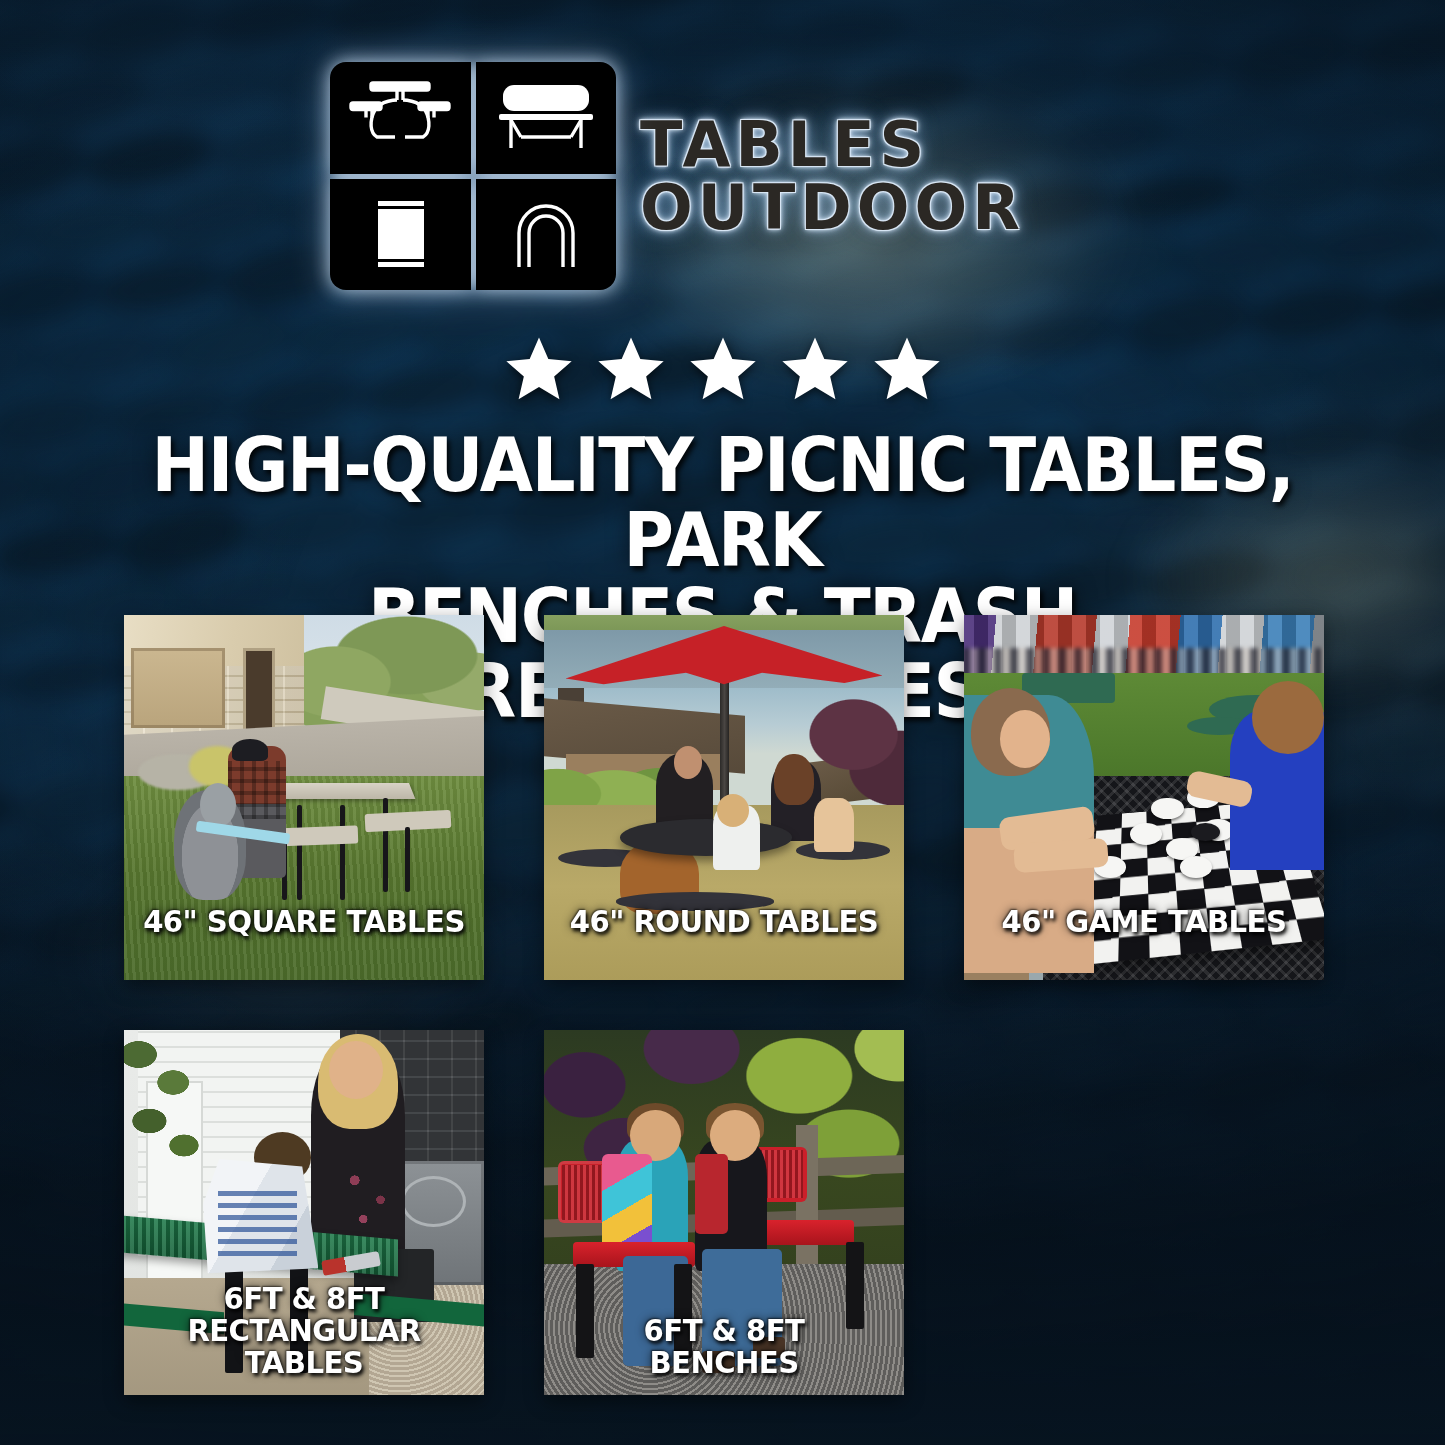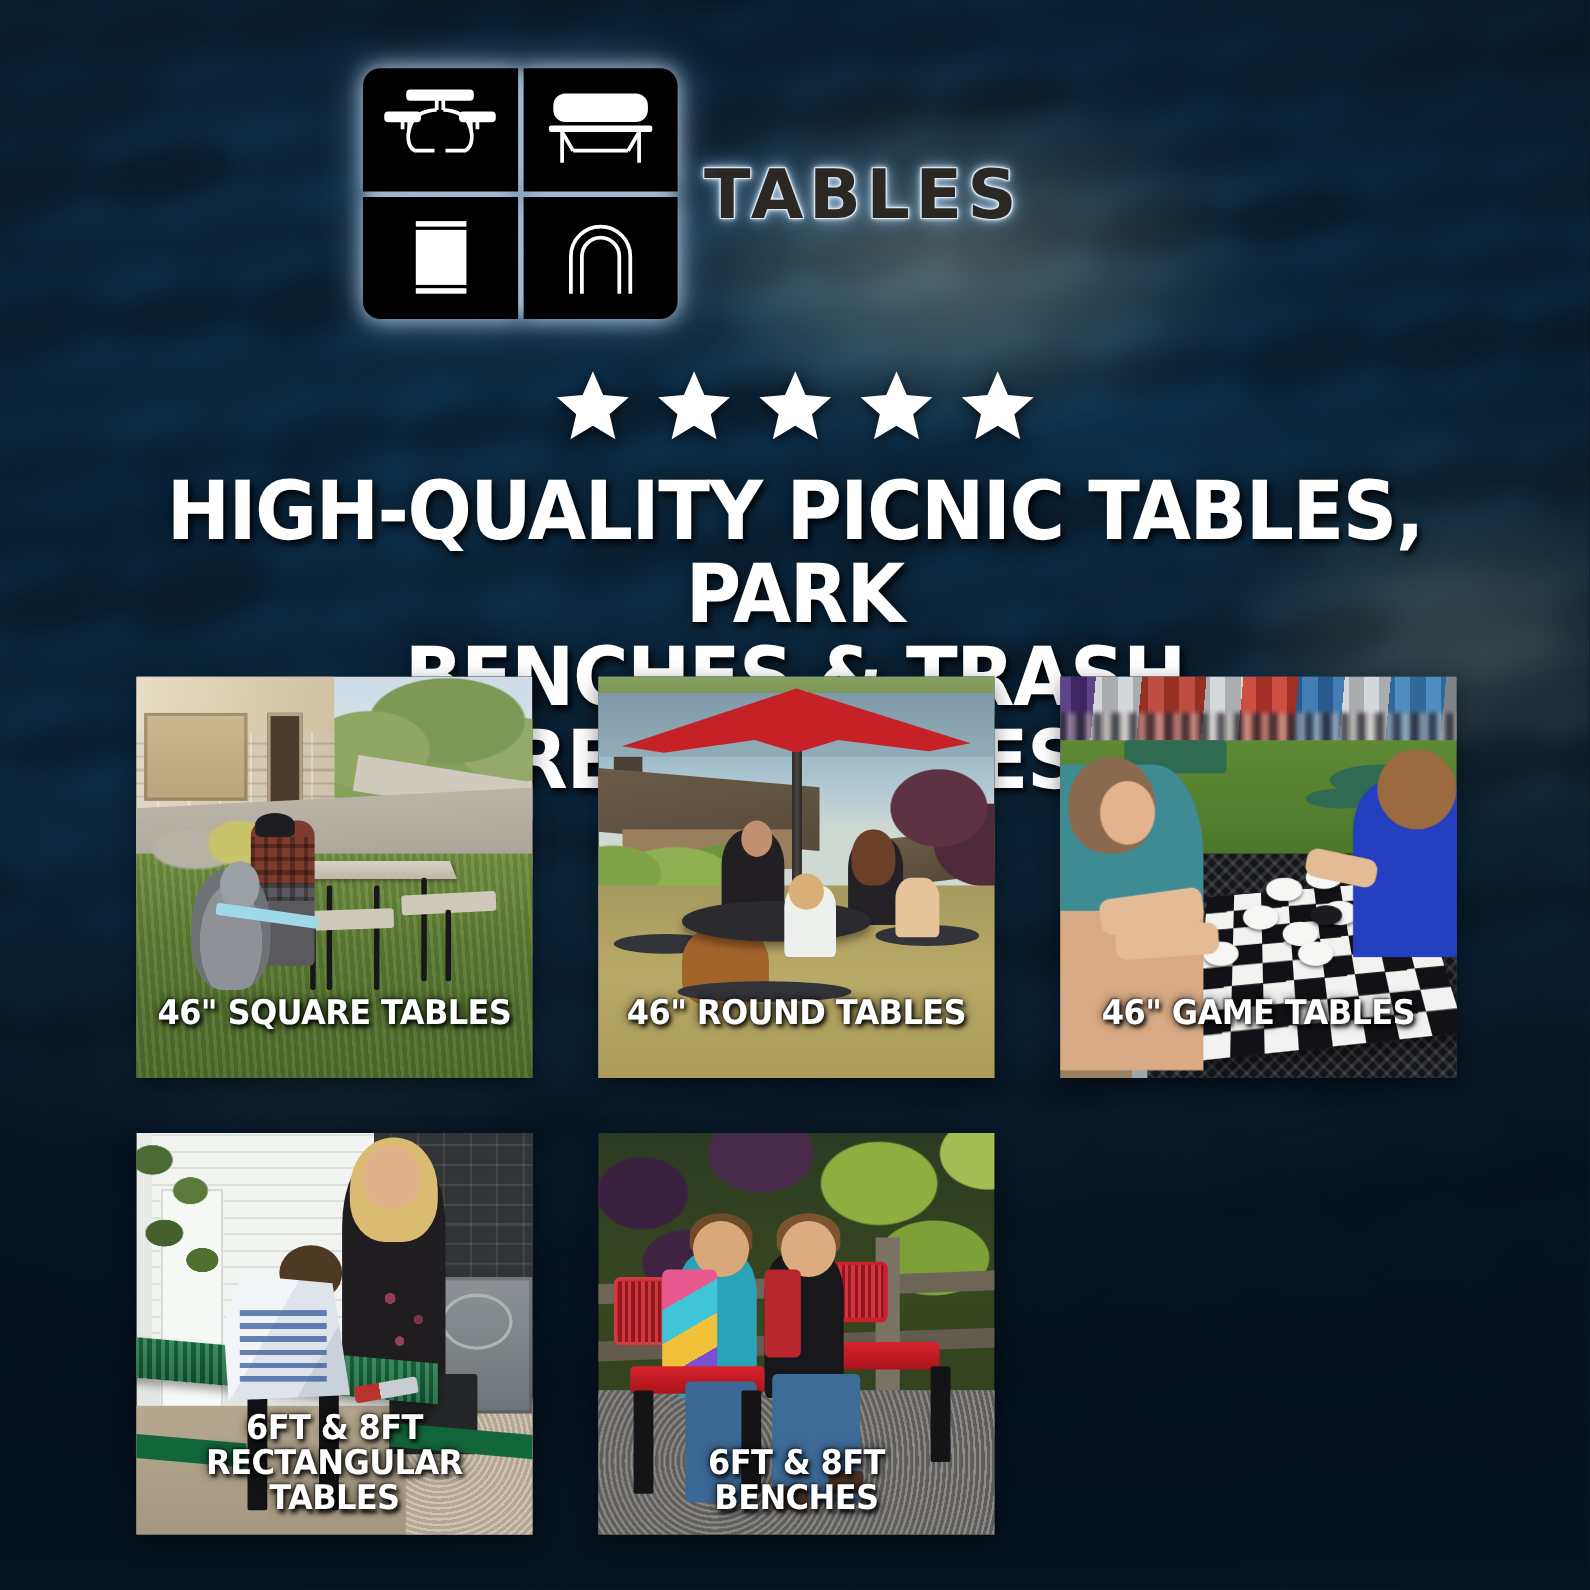--- a/index.html
+++ b/index.html
@@ -759,20 +759,21 @@
         <svg width="110" height="86" viewBox="0 0 110 86">
           <g fill="none" stroke="#fff" stroke-width="3.4">
             <path d="M28 76 V42 A27 27 0 0 1 82 42 V76"></path>
             <path d="M38 76 V42 A17 17 0 0 1 72 42 V76"></path>
           </g>
         </svg>
       </div>
     </div>
     <div id="logo-words">
       <div class="logo-word">TABLES</div>
+      <div class="logo-word">OUTDOOR</div>
     </div>
   </div>
 
   <div id="stars">
     <svg class="star" viewBox="0 0 24 24">
         <polygon fill="#fff" points="12,1.2 15.2,8.6 23.2,9.3 17.2,14.6 19,22.4 12,18.2 5,22.4 6.8,14.6 0.8,9.3 8.8,8.6"></polygon>
       </svg>
     <svg class="star" viewBox="0 0 24 24">
         <polygon fill="#fff" points="12,1.2 15.2,8.6 23.2,9.3 17.2,14.6 19,22.4 12,18.2 5,22.4 6.8,14.6 0.8,9.3 8.8,8.6"></polygon>
       </svg>

